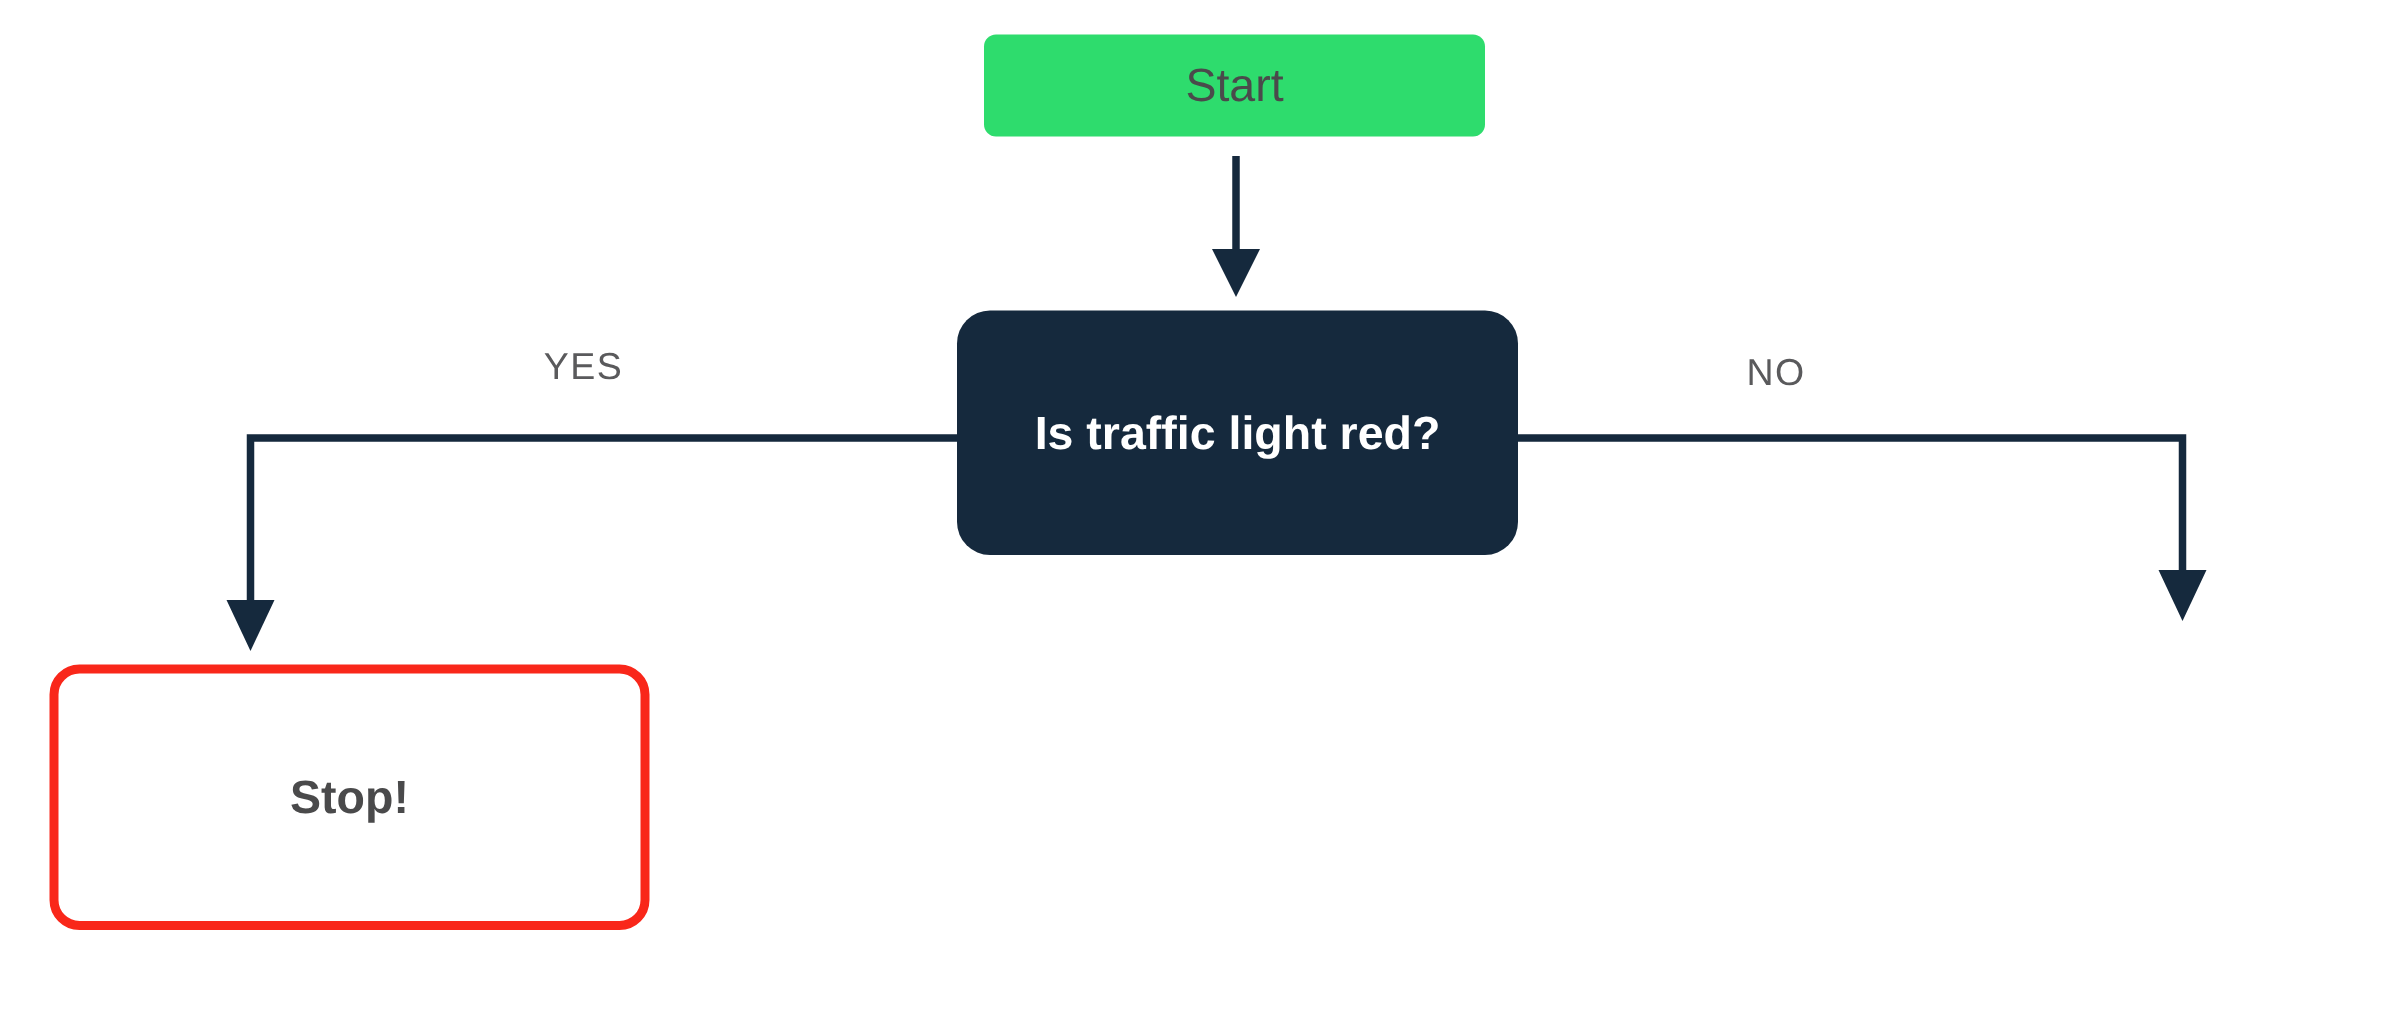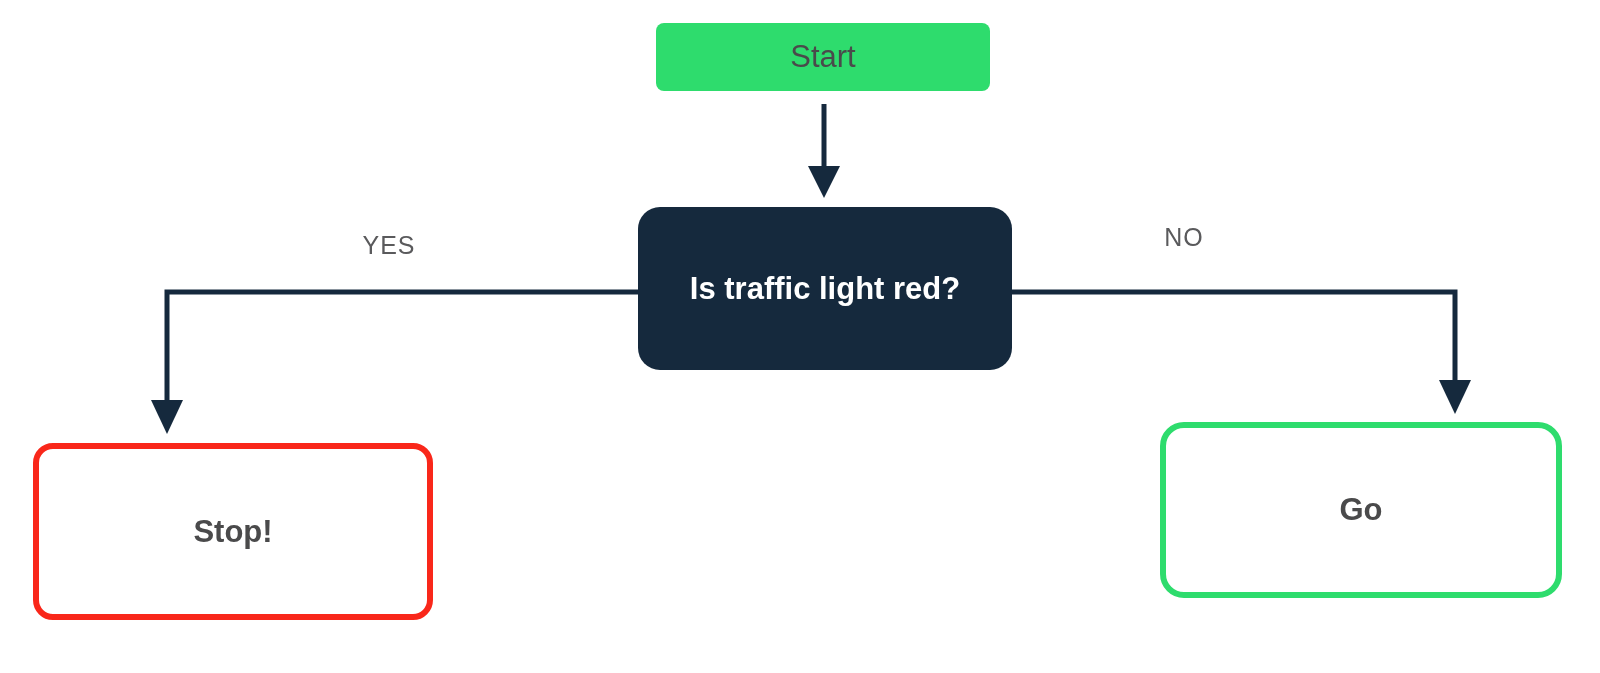--- a/index.html
+++ b/index.html
@@ -88,21 +88,21 @@
   .edge-label {
     position: absolute;
     transform: translate(-50%, -50%);
     color: var(--label-gray);
     font-size: 25px;
     font-weight: 400;
     letter-spacing: 1px;
     white-space: nowrap;
   }
   .edge-label-yes { left: 389px; top: 245px; }
-  .edge-label-no  { left: 1184px; top: 237px; }
+  .edge-label-no  { left: 1184px; top: 249px; }
 </style>
 </head>
 <body>
 
 <div class="canvas">
 
   <svg class="connectors" viewBox="0 0 1600 673" xmlns="http://www.w3.org/2000/svg" aria-hidden="true">
     <g>
       <line x1="824" y1="104" x2="824" y2="170"></line>
       <polygon points="824,198 808,166 840,166"></polygon>
@@ -122,20 +122,17 @@
   </div>
 
   <div class="node node-decision">
     <span>Is traffic light red?</span>
   </div>
 
   <div class="node node-stop">
     <span>Stop!</span>
   </div>
 
-  <div class="node node-go">
-    <span>Go</span>
-  </div>
 
   <div class="edge-label edge-label-yes">YES</div>
   <div class="edge-label edge-label-no">NO</div>
 
 </div>
 
 </body></html>

